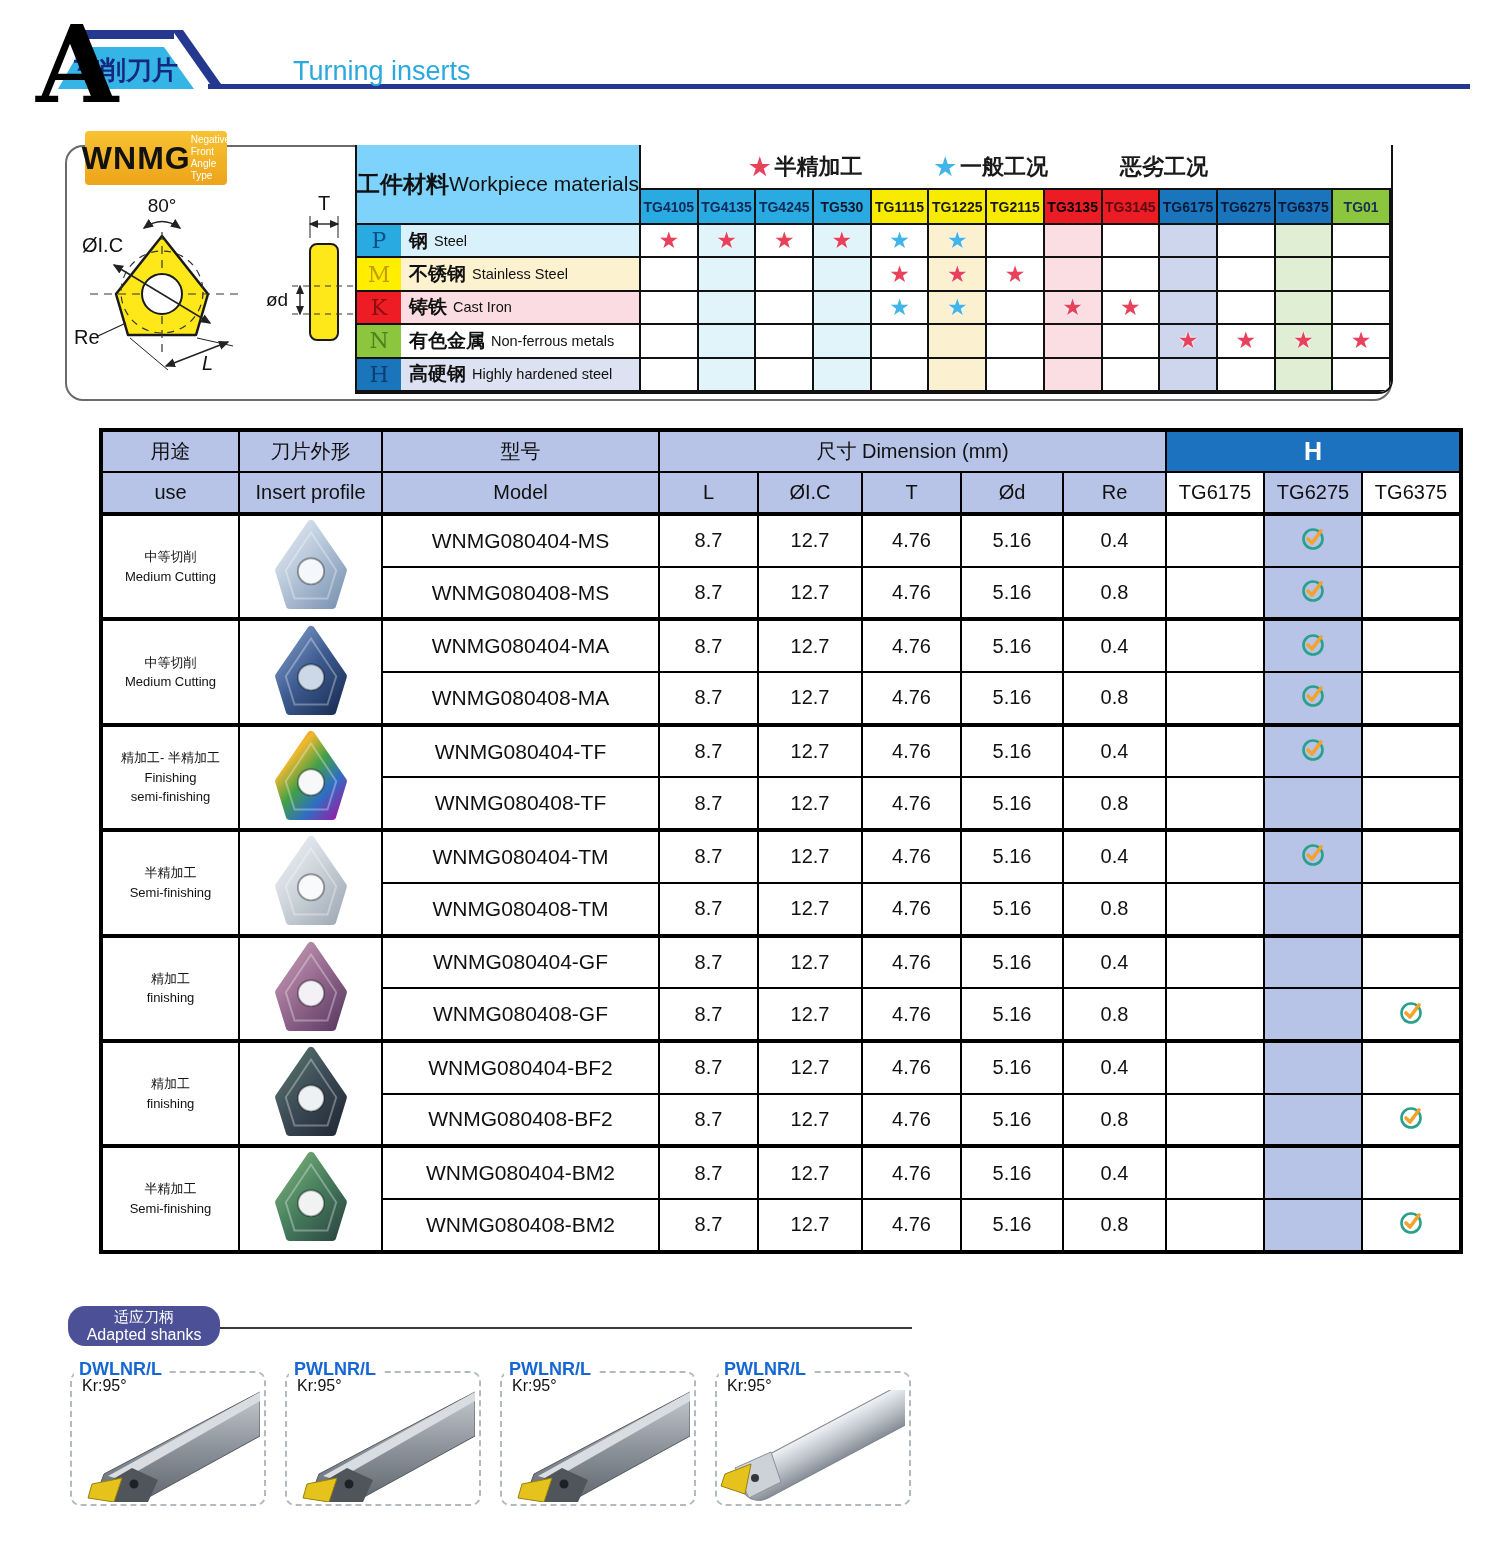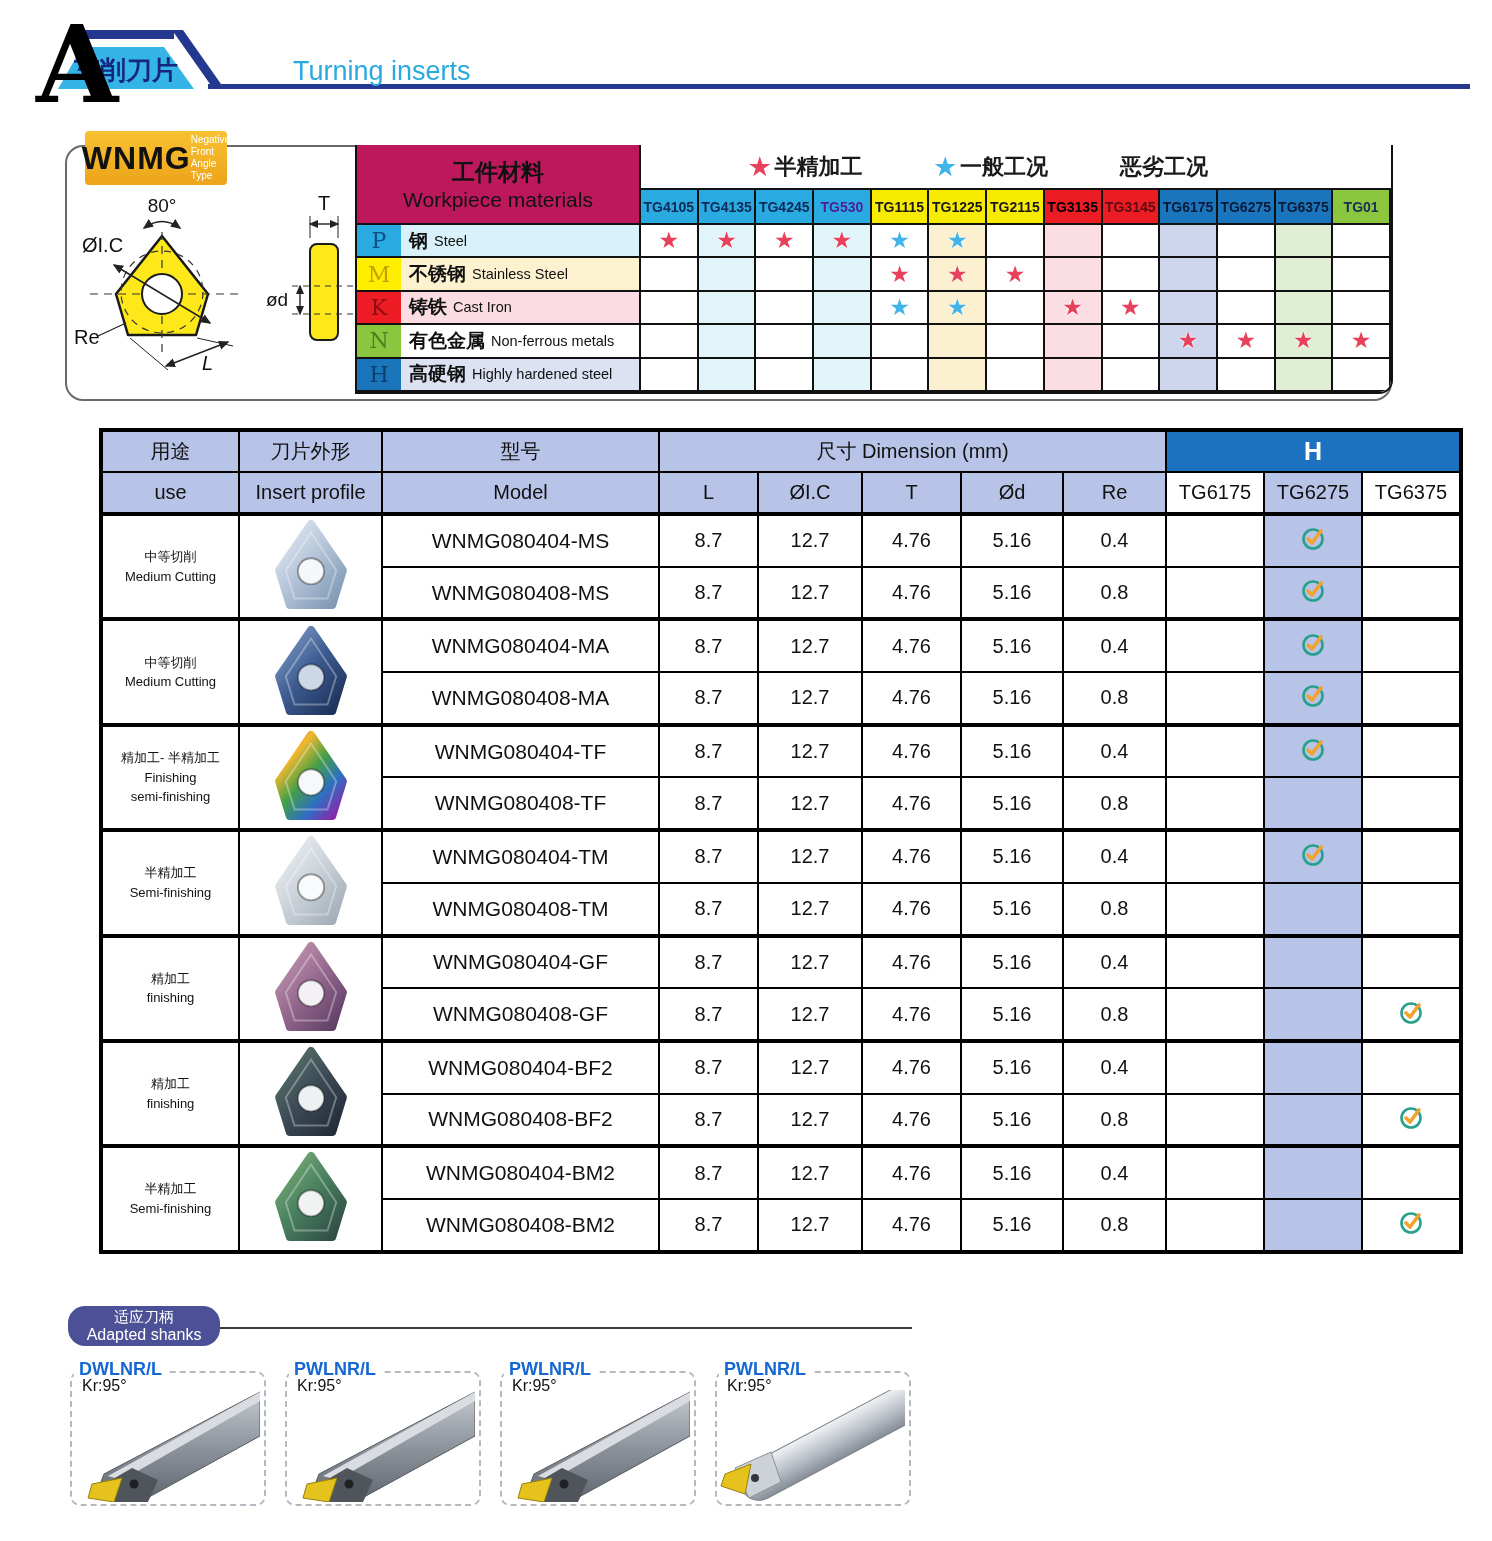--- a/index.html
+++ b/index.html
@@ -21,21 +21,21 @@
 
   
   #matGrid{position:absolute;left:355px;top:145px;display:grid;
            grid-template-columns:44px 240px repeat(13,57.7px);
            grid-template-rows:45px 35px repeat(5,33.4px);
            border-left:2px solid #111;border-right:2px solid #111;border-bottom:2px solid #111;
            border-bottom-right-radius:14px;overflow:hidden;background:#fff;z-index:2;}
   #matGrid > div{border-right:2px solid #111;border-bottom:2px solid #111;
                  display:flex;align-items:center;justify-content:center;overflow:hidden;}
   #matGrid > div:nth-child(15n+16){border-right:none;}
-  .wm-cell{grid-row:1/3;grid-column:1/3;flex-direction:column;background:#be185d;}
+  .wm-cell{grid-row:1/3;grid-column:1/3;background:#7dd3fc;}
   .wm-cjk{font-size:23px;font-weight:bold;}
   .wm-en{font-size:21px;}
   .legend-cell{grid-column:3/16;grid-row:1;justify-content:flex-start !important;
                gap:72px;padding-left:108px;background:#fff;border-right:none !important;}
   .legend-item{display:flex;align-items:center;gap:4px;font-size:22px;font-weight:bold;color:#1a1a1a;}
   .legend-item .star{font-size:24px;line-height:1;}
   .grade-h{font-size:14px;font-weight:bold;white-space:nowrap;}
   .mat-letter{font-family:"DejaVu Serif",serif;font-size:22px;}
   .mat-name{justify-content:flex-start !important;padding-left:8px;gap:6px;white-space:nowrap;}
   .mat-name .cjk{font-size:19px;font-weight:bold;}
@@ -143,21 +143,21 @@
           <span class="star blue">★</span>
           <span>一般工况</span>
         </span>
         <span class="legend-item">
           <span>恶劣工况</span>
         </span>
       </div>
       <div class="grade-h" style="background:#29abe2;color:#0f2a55">TG4105</div>
       <div class="grade-h" style="background:#29abe2;color:#0f2a55">TG4135</div>
       <div class="grade-h" style="background:#29abe2;color:#0f2a55">TG4245</div>
-      <div class="grade-h" style="background:#29abe2;color:#4c1d95">TG530</div>
+      <div class="grade-h" style="background:#29abe2;color:#0f172a">TG530</div>
       <div class="grade-h" style="background:#f7ec00;color:#181818">TG1115</div>
       <div class="grade-h" style="background:#f7ec00;color:#181818">TG1225</div>
       <div class="grade-h" style="background:#f7ec00;color:#181818">TG2115</div>
       <div class="grade-h" style="background:#ec1c24;color:#000000">TG3135</div>
       <div class="grade-h" style="background:#ec1c24;color:#5a0c10">TG3145</div>
       <div class="grade-h" style="background:#1b75bc;color:#0a1a38">TG6175</div>
       <div class="grade-h" style="background:#1b75bc;color:#0a1a38">TG6275</div>
       <div class="grade-h" style="background:#1b75bc;color:#0a1a38">TG6375</div>
       <div class="grade-h" style="background:#8cc63f;color:#15324f">TG01</div>
       <div class="mat-letter" style="background:#29abe2;color:#0d4f86">P</div>

